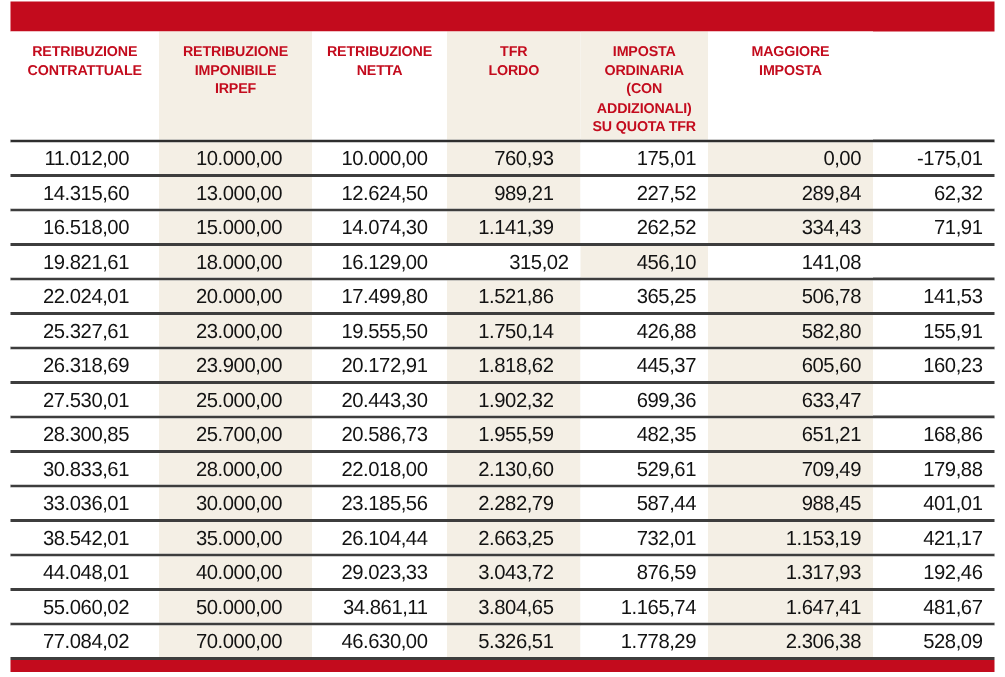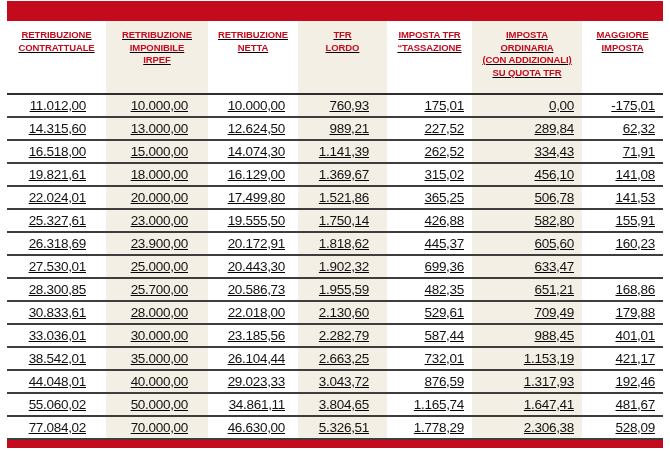--- a/index.html
+++ b/index.html
@@ -9,21 +9,20 @@
     background:#ffffff;
     font-family:"Liberation Sans", sans-serif;
     overflow:hidden;
   }
   .table-wrap { position:absolute; left:7px; top:1px; width:656px; }
   .top-bar   { height:20px; background:#c30b1d; }
   .bottom-bar{ height:8px;  background:#c30b1d; }
   .grid-row {
     display:grid;
     grid-template-columns:99px 102px 90px 89px 85px 110px 81px;
-    text-decoration:underline;
   }
   .header-row { border-bottom:2px solid #2e2e2e; }
   .hcell {
     box-sizing:border-box;
     height:72px;
     padding-top:8px;
     text-align:center;
     color:#c30b1d;
     font-weight:bold;
     font-size:9.5px;
@@ -70,24 +69,20 @@
           <div>IRPEF</div>
         </div>
         <div class="hcell stripe-white">
           <div>RETRIBUZIONE</div>
           <div>NETTA</div>
         </div>
         <div class="hcell stripe-beige">
           <div>TFR</div>
           <div>LORDO</div>
         </div>
-        <div class="hcell stripe-white">
-          <div>IMPOSTA TFR</div>
-          <div>“TASSAZIONE</div>
-        </div>
         <div class="hcell stripe-beige">
           <div>IMPOSTA</div>
           <div>ORDINARIA</div>
           <div>(CON ADDIZIONALI)</div>
           <div>SU QUOTA TFR</div>
         </div>
         <div class="hcell stripe-white">
           <div>MAGGIORE</div>
           <div>IMPOSTA</div>
         </div>
@@ -117,21 +112,20 @@
           <div class="cell c2 stripe-white">14.074,30</div>
           <div class="cell c3 stripe-beige">1.141,39</div>
           <div class="cell c4 stripe-white">262,52</div>
           <div class="cell c5 stripe-beige">334,43</div>
           <div class="cell c6 stripe-white">71,91</div>
         </div>
         <div class="grid-row row">
           <div class="cell c0 stripe-white">19.821,61</div>
           <div class="cell c1 stripe-beige">18.000,00</div>
           <div class="cell c2 stripe-white">16.129,00</div>
-          <div class="cell c3 stripe-beige">1.369,67</div>
           <div class="cell c4 stripe-white">315,02</div>
           <div class="cell c5 stripe-beige">456,10</div>
           <div class="cell c6 stripe-white">141,08</div>
         </div>
         <div class="grid-row row">
           <div class="cell c0 stripe-white">22.024,01</div>
           <div class="cell c1 stripe-beige">20.000,00</div>
           <div class="cell c2 stripe-white">17.499,80</div>
           <div class="cell c3 stripe-beige">1.521,86</div>
           <div class="cell c4 stripe-white">365,25</div>

